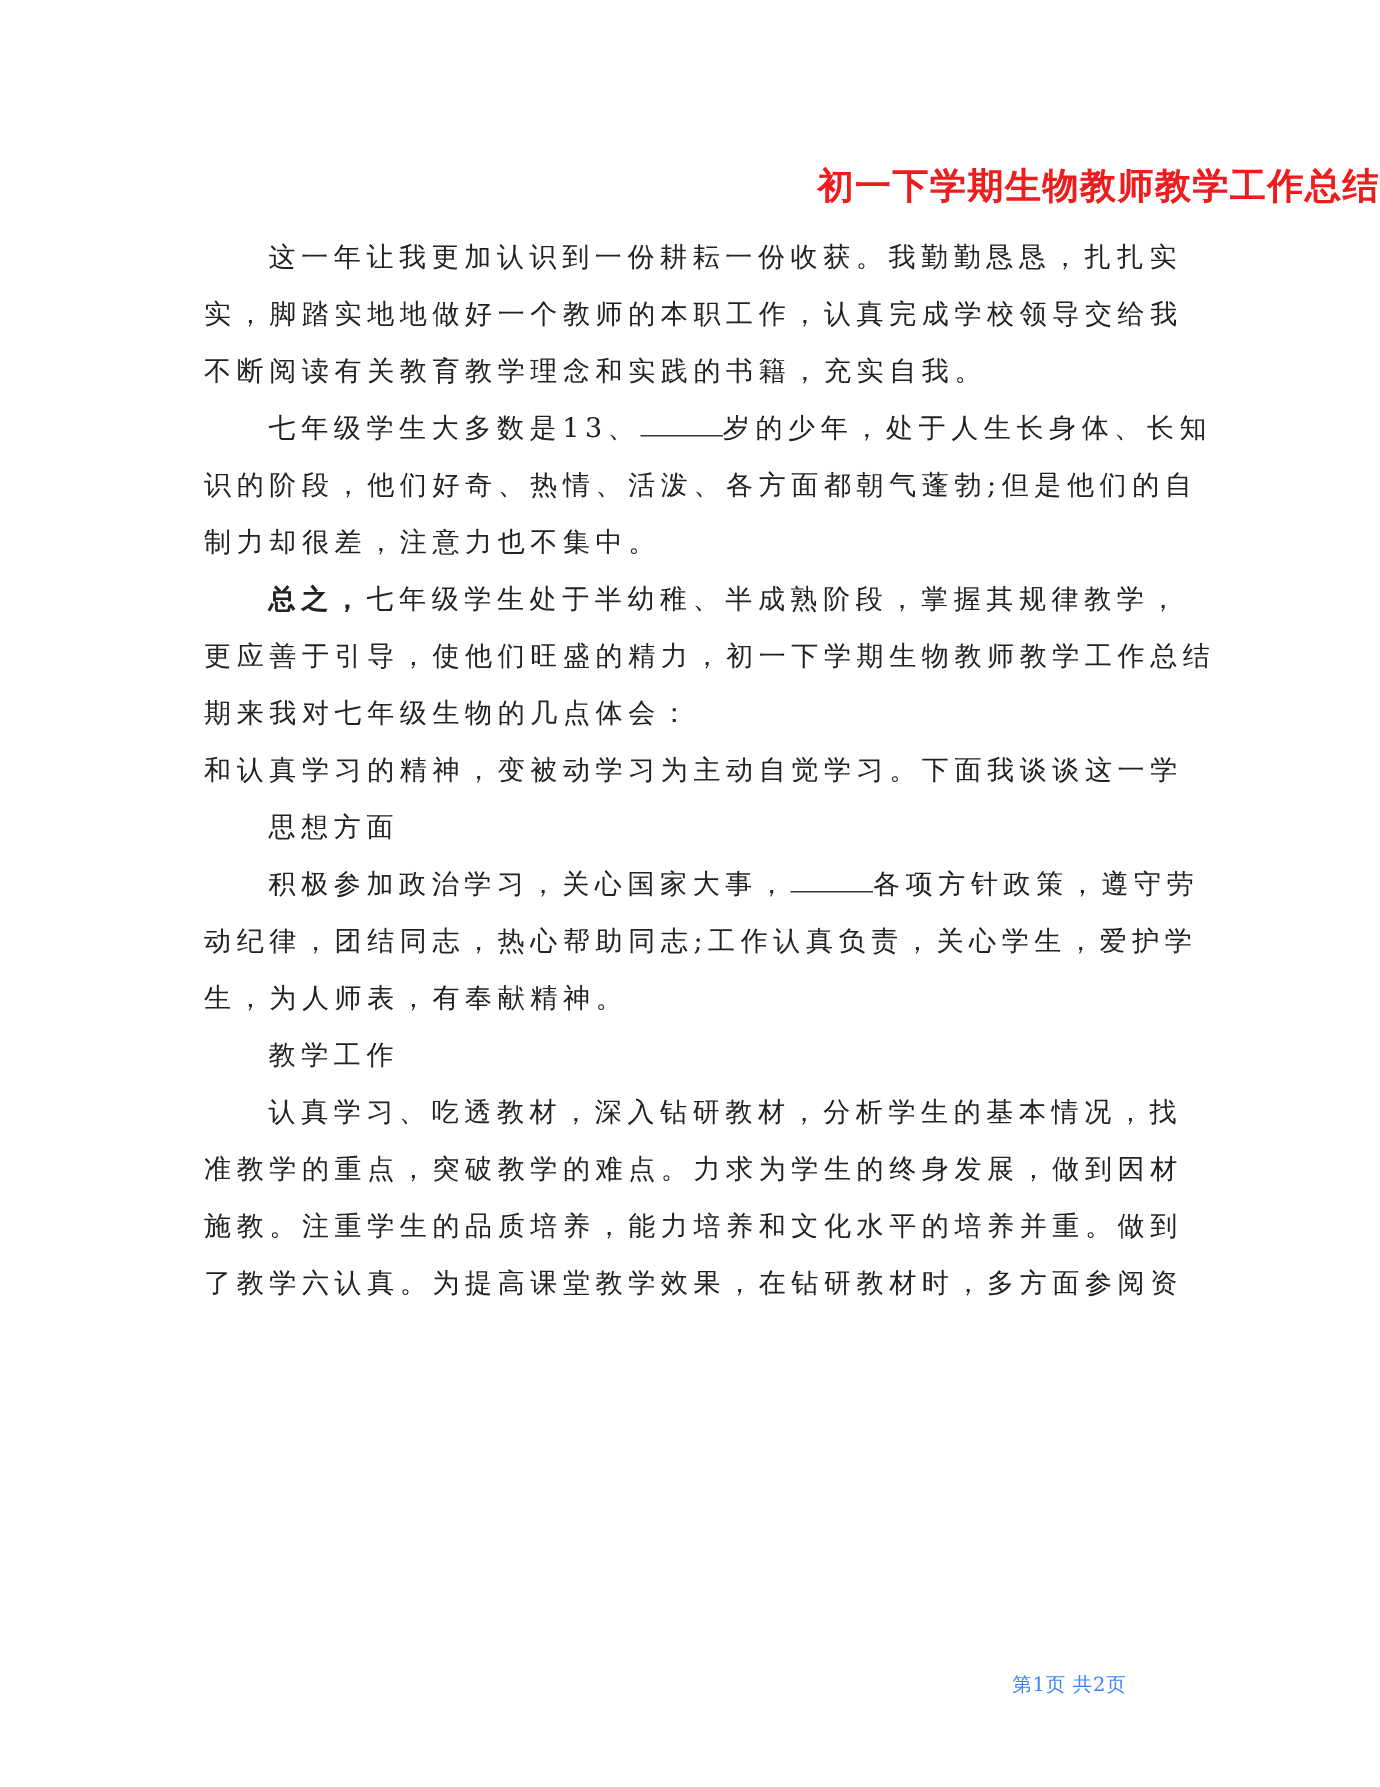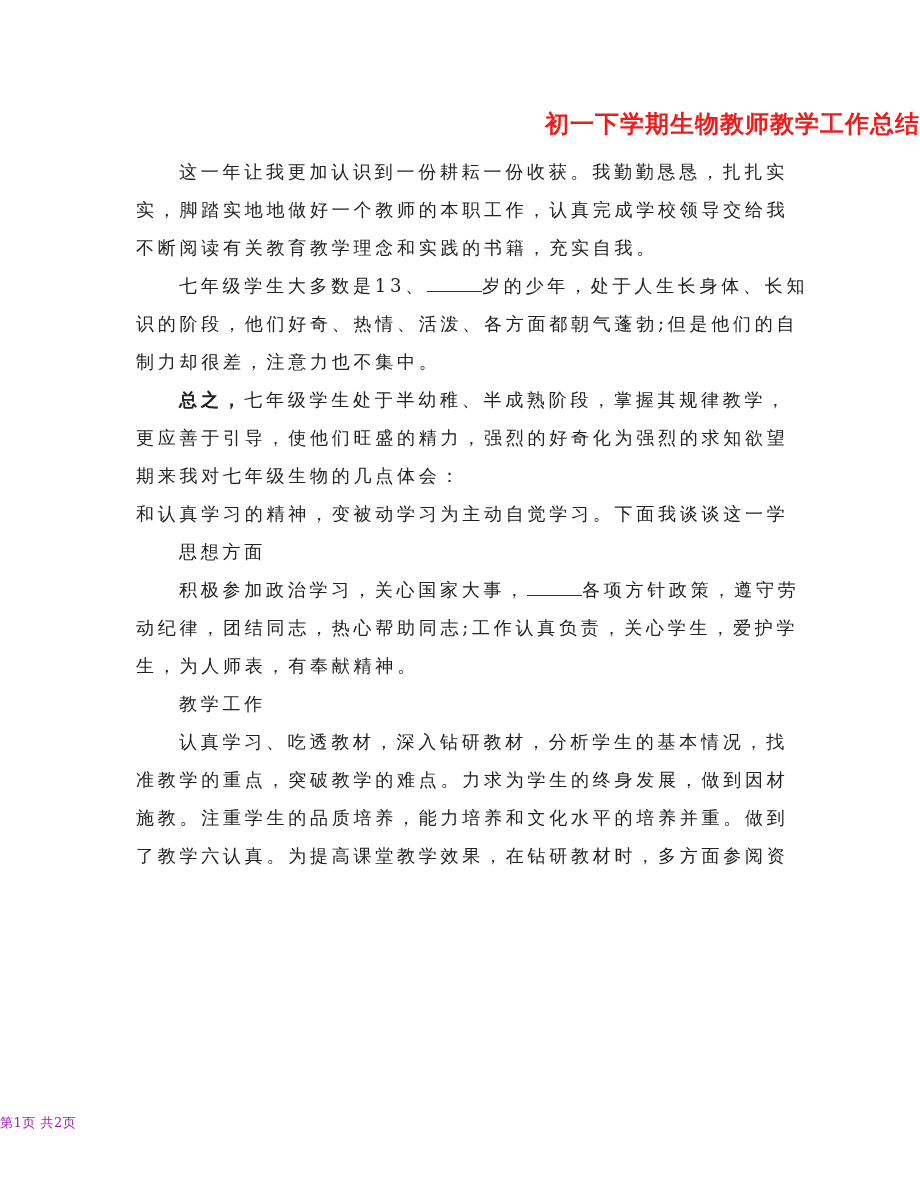--- a/index.html
+++ b/index.html
@@ -8,40 +8,40 @@
   .page { position: absolute; left: 0; top: 0; width: 920px; height: 1191px; }
   .title { position: absolute; top: 108px; left: 0; width: 920px; text-align: right;
            color: #ee1c1c; font-size: 24px; font-weight: bold; letter-spacing: 1px;
            font-family: "DejaVu Sans", "Liberation Sans", sans-serif; }
   .body-text { position: absolute; left: 136px; top: 153px; width: 640px; }
   .line { height: 38px; line-height: 38px; font-size: 18px; letter-spacing: 3.75px;
           white-space: nowrap; }
   .indent { padding-left: 43px; }
   .bold { font-weight: bold; }
   .blank { display: inline-block; width: 55px; border-bottom: 1px solid #333; height: 14px; vertical-align: baseline; }
-  .footer { position: absolute; top: 1114px; left: 0; width: 751px; text-align: left;
-            font-size: 13px; color: #a21caf; letter-spacing: 0.5px; }
+  .footer { position: absolute; top: 1114px; left: 0; width: 751px; text-align: right;
+            font-size: 13px; color: #3b82f6; letter-spacing: 0.5px; }
 </style>
 </head>
 <body>
 
 <div class="page">
   <div class="title">初一下学期生物教师教学工作总结</div>
 
   <div class="body-text">
     <div class="line indent"><span>这一年让我更加认识到一份耕耘一份收获。我勤勤恳恳，扎扎实</span></div>
     <div class="line"><span>实，脚踏实地地做好一个教师的本职工作，认真完成学校领导交给我</span></div>
     <div class="line"><span>不断阅读有关教育教学理念和实践的书籍，充实自我。</span></div>
 
     <div class="line indent"><span>七年级学生大多数是13、</span><span class="blank"></span><span>岁的少年，处于人生长身体、长知</span></div>
     <div class="line"><span>识的阶段，他们好奇、热情、活泼、各方面都朝气蓬勃;但是他们的自</span></div>
     <div class="line"><span>制力却很差，注意力也不集中。</span></div>
 
     <div class="line indent"><span class="bold">总之，</span><span>七年级学生处于半幼稚、半成熟阶段，掌握其规律教学，</span></div>
-    <div class="line"><span>更应善于引导，使他们旺盛的精力，强烈的好奇化为强烈的求知欲望</span></div>
+    <div class="line"><span>更应善于引导，使他们旺盛的精力，初一下学期生物教师教学工作总结</span></div>
     <div class="line"><span>期来我对七年级生物的几点体会：</span></div>
     <div class="line"><span>和认真学习的精神，变被动学习为主动自觉学习。下面我谈谈这一学</span></div>
 
     <div class="line indent"><span>思想方面</span></div>
 
     <div class="line indent"><span>积极参加政治学习，关心国家大事，</span><span class="blank"></span><span>各项方针政策，遵守劳</span></div>
     <div class="line"><span>动纪律，团结同志，热心帮助同志;工作认真负责，关心学生，爱护学</span></div>
     <div class="line"><span>生，为人师表，有奉献精神。</span></div>
 
     <div class="line indent"><span>教学工作</span></div>

